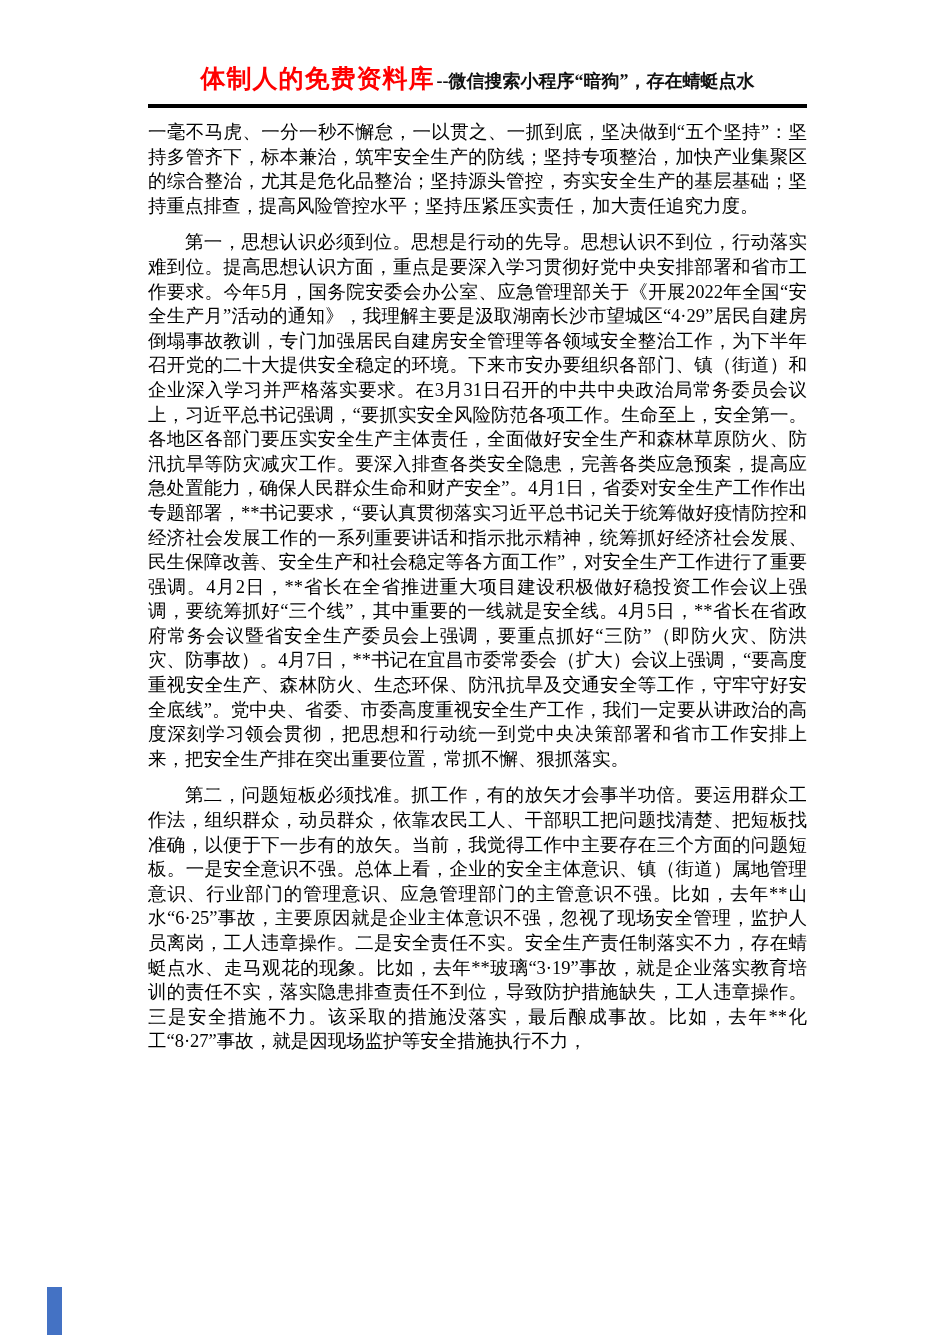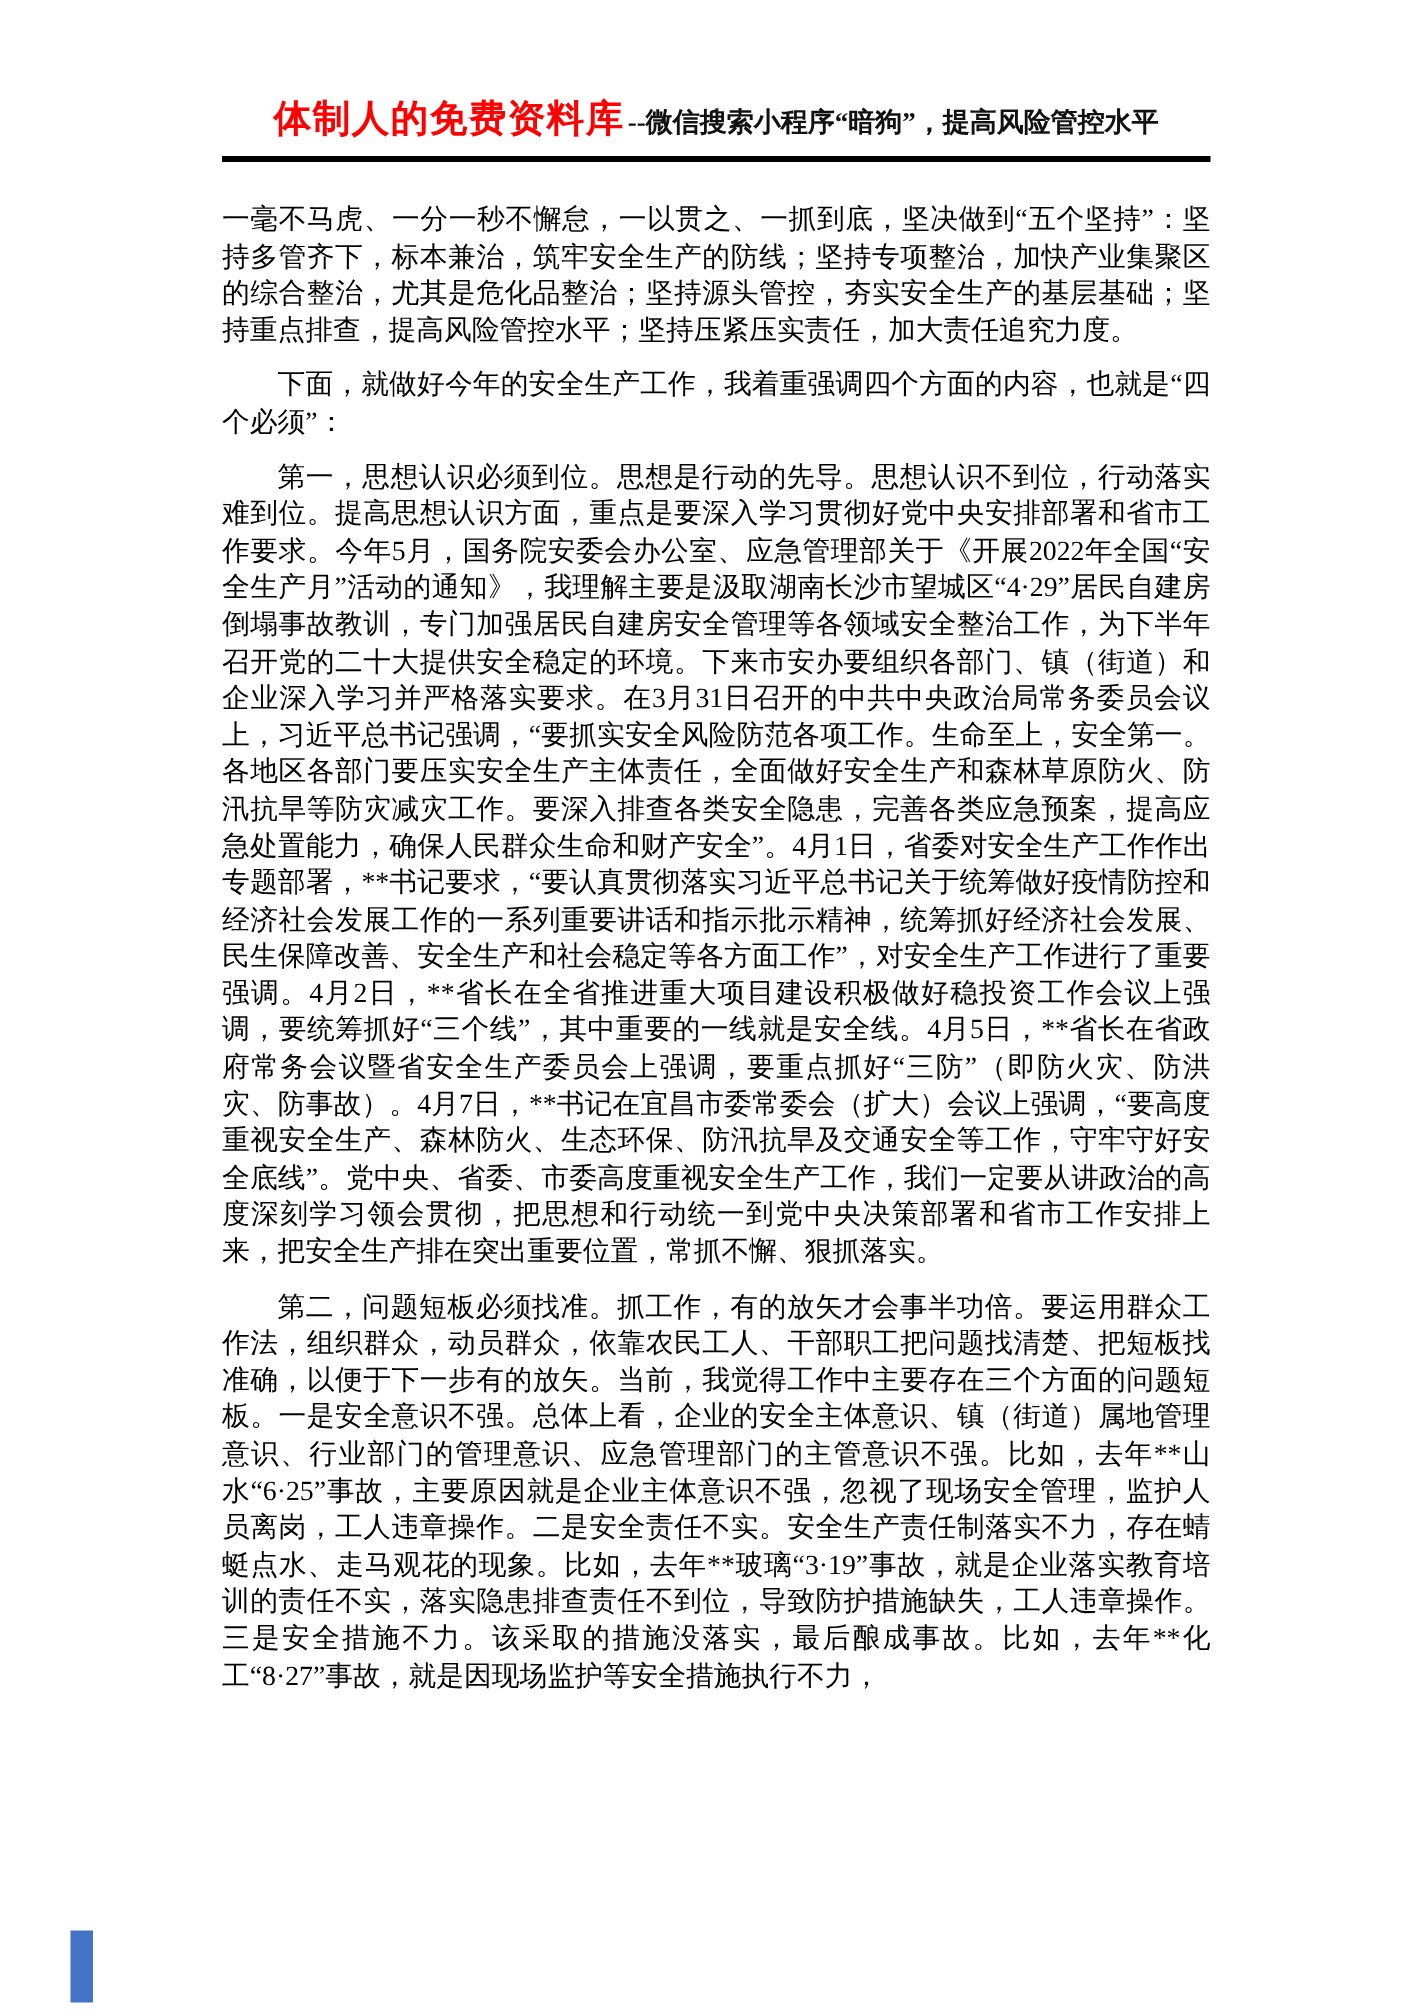--- a/index.html
+++ b/index.html
@@ -33,21 +33,21 @@
     font-weight: bold;
     color: #ff0000;
     letter-spacing: 1px;
   }
   .tagline {
     font-size: 18px;
     font-weight: bold;
     color: #111111;
   }
   .doc-body {
-    margin-top: 27px;
+    margin-top: 12px;
     font-size: 18.5px;
     line-height: 24.6px;
     text-align: justify;
   }
   .para { margin-bottom: 12px; }
   .para.indent { text-indent: 2em; }
   .para .bold { font-weight: normal; }
   .corner-marker {
     position: absolute;
     left: 47px;
@@ -56,26 +56,25 @@
     height: 48px;
   }
 </style>
 </head>
 <body>
 
 <div class="page">
 
   <div class="header-banner" style="border-bottom-color: rgb(0, 0, 0);">
     <span class="brand" style="color: rgb(255, 0, 0);">体制人的免费资料库</span>
-    <span class="tagline">--微信搜索小程序“暗狗”，提高风险管控水平</span>
+    <span class="tagline">--微信搜索小程序“暗狗”，存在蜻蜓点水</span>
   </div>
 
   <div class="doc-body">
 
   <p class="para"><span>一毫不马虎、一分一秒不懈怠，一以贯之、一抓到底，坚决做到“五个坚持”：坚持多管齐下，标本兼治，筑牢安全生产的防线；坚持专项整治，加快产业集聚区的综合整治，尤其是危化品整治；坚持源头管控，夯实安全生产的基层基础；坚持重点排查，提高风险管控水平；坚持压紧压实责任，加大责任追究力度。</span></p>
-      <p class="para indent"><span>下面，就做好今年的安全生产工作，我着重强调四个方面的内容，也就是“四个必须”：</span></p>
       <p class="para indent"><span class="bold">第一，思想认识必须到位。</span><span>思想是行动的先导。思想认识不到位，行动落实难到位。提高思想认识方面，重点是要深入学习贯彻好党中央安排部署和省市工作要求。今年5月，国务院安委会办公室、应急管理部关于《开展2022年全国“安全生产月”活动的通知》，我理解主要是汲取湖南长沙市望城区“4·29”居民自建房倒塌事故教训，专门加强居民自建房安全管理等各领域安全整治工作，为下半年召开党的二十大提供安全稳定的环境。下来市安办要组织各部门、镇（街道）和企业深入学习并严格落实要求。在3月31日召开的中共中央政治局常务委员会议上，习近平总书记强调，“要抓实安全风险防范各项工作。生命至上，安全第一。各地区各部门要压实安全生产主体责任，全面做好安全生产和森林草原防火、防汛抗旱等防灾减灾工作。要深入排查各类安全隐患，完善各类应急预案，提高应急处置能力，确保人民群众生命和财产安全”。4月1日，省委对安全生产工作作出专题部署，**书记要求，“要认真贯彻落实习近平总书记关于统筹做好疫情防控和经济社会发展工作的一系列重要讲话和指示批示精神，统筹抓好经济社会发展、民生保障改善、安全生产和社会稳定等各方面工作”，对安全生产工作进行了重要强调。4月2日，**省长在全省推进重大项目建设积极做好稳投资工作会议上强调，要统筹抓好“三个线”，其中重要的一线就是安全线。4月5日，**省长在省政府常务会议暨省安全生产委员会上强调，要重点抓好“三防”（即防火灾、防洪灾、防事故）。4月7日，**书记在宜昌市委常委会（扩大）会议上强调，“要高度重视安全生产、森林防火、生态环保、防汛抗旱及交通安全等工作，守牢守好安全底线”。党中央、省委、市委高度重视安全生产工作，我们一定要从讲政治的高度深刻学习领会贯彻，把思想和行动统一到党中央决策部署和省市工作安排上来，把安全生产排在突出重要位置，常抓不懈、狠抓落实。</span></p>
       <p class="para indent"><span class="bold">第二，问题短板必须找准。</span><span>抓工作，有的放矢才会事半功倍。要运用群众工作法，组织群众，动员群众，依靠农民工人、干部职工把问题找清楚、把短板找准确，以便于下一步有的放矢。当前，我觉得工作中主要存在三个方面的问题短板。</span><span class="bold">一是安全意识不强。</span><span>总体上看，企业的安全主体意识、镇（街道）属地管理意识、行业部门的管理意识、应急管理部门的主管意识不强。比如，去年**山水“6·25”事故，主要原因就是企业主体意识不强，忽视了现场安全管理，监护人员离岗，工人违章操作。</span><span class="bold">二是安全责任不实。</span><span>安全生产责任制落实不力，存在蜻蜓点水、走马观花的现象。比如，去年**玻璃“3·19”事故，就是企业落实教育培训的责任不实，落实隐患排查责任不到位，导致防护措施缺失，工人违章操作。</span><span class="bold">三是安全措施不力。</span><span>该采取的措施没落实，最后酿成事故。比如，去年**化工“8·27”事故，就是因现场监护等安全措施执行不力，</span></p>
     </div>
 
 </div>
 
 <div class="corner-marker" style="background: rgb(68, 114, 196);"></div>
 
 </body></html>

